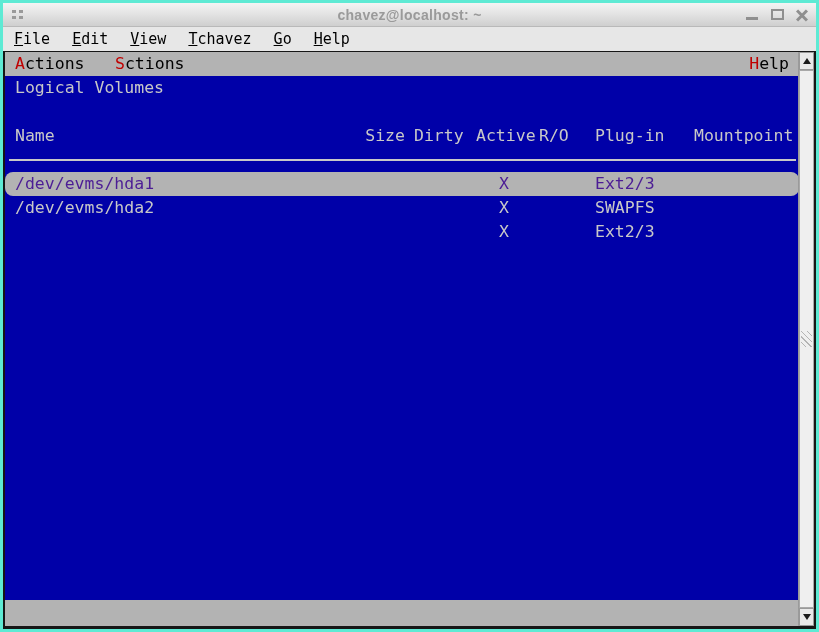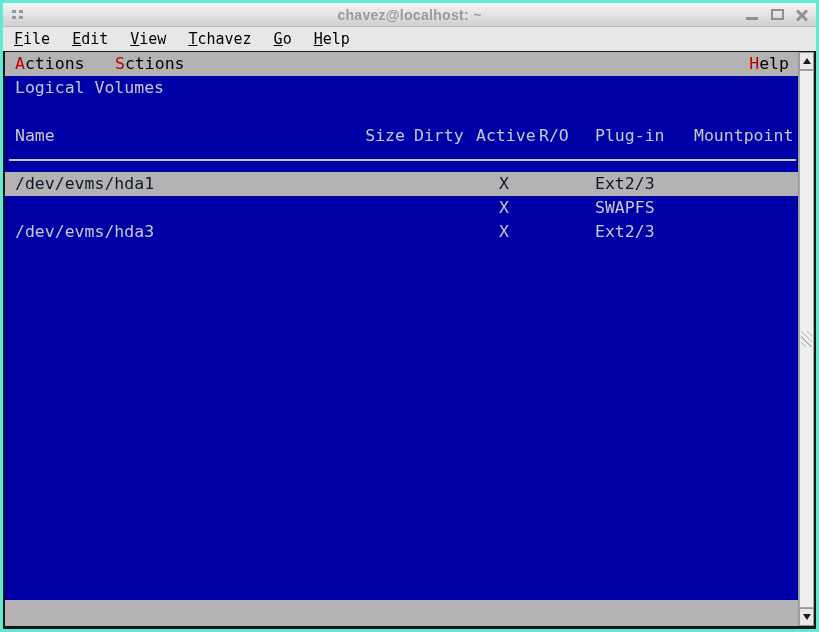--- a/index.html
+++ b/index.html
@@ -56,21 +56,21 @@
   .cell{position:absolute;top:0;height:24px;}
   .namecell{left:10px;}
   .sizecell{left:270px;width:130px;text-align:right;}
   .dirtycell{left:409px;}
   .activecell{left:469px;width:60px;text-align:center;}
   .rocell{left:534px;}
   .plugincell{left:590px;}
   .mountcell{left:689px;}
   .sep{position:absolute;top:107px;left:4px;width:787px;height:2px;background:#c8c8c8;}
   .vrow{color:#c8c8c8;}
-  .vrow.selected{background:#b3b3b3;color:#0f172a;left:0;width:794px;right:auto;}
+  .vrow.selected{background:#b3b3b3;color:#4c1d95;left:0;width:794px;right:auto;border-radius:8px;}
   .statusbar{
     position:absolute;left:0;right:0;bottom:0;height:26px;line-height:26px;
     background:#b3b3b3;color:#000;white-space:pre;
   }
   
   .scrollbar{
     position:relative;width:16px;background:#d8d8d8;
     border-left:1px solid #9a9a9a;box-sizing:border-box;
   }
   .sb-btn{position:absolute;left:0;right:0;height:18px;background:#e9e9e9;
@@ -143,29 +143,29 @@
       <div class="trow vrow selected" style="top:120px;">
         <span class="cell namecell">/dev/evms/hda1</span>
         <span class="cell dirtycell"></span>
         <span class="cell activecell">X</span>
         <span class="cell rocell"></span>
         <span class="cell plugincell">Ext2/3</span>
         <span class="cell mountcell"></span>
       </div>
 
       <div class="trow vrow" style="top:144px;">
+        <span class="cell namecell">/dev/evms/hda2</span>
         <span class="cell dirtycell"></span>
         <span class="cell activecell">X</span>
         <span class="cell rocell"></span>
         <span class="cell plugincell">SWAPFS</span>
         <span class="cell mountcell"></span>
       </div>
 
       <div class="trow vrow" style="top:168px;">
-        <span class="cell namecell">/dev/evms/hda3</span>
         <span class="cell dirtycell"></span>
         <span class="cell activecell">X</span>
         <span class="cell rocell"></span>
         <span class="cell plugincell">Ext2/3</span>
         <span class="cell mountcell"></span>
       </div>
 
       <div class="statusbar">
         
       </div>

